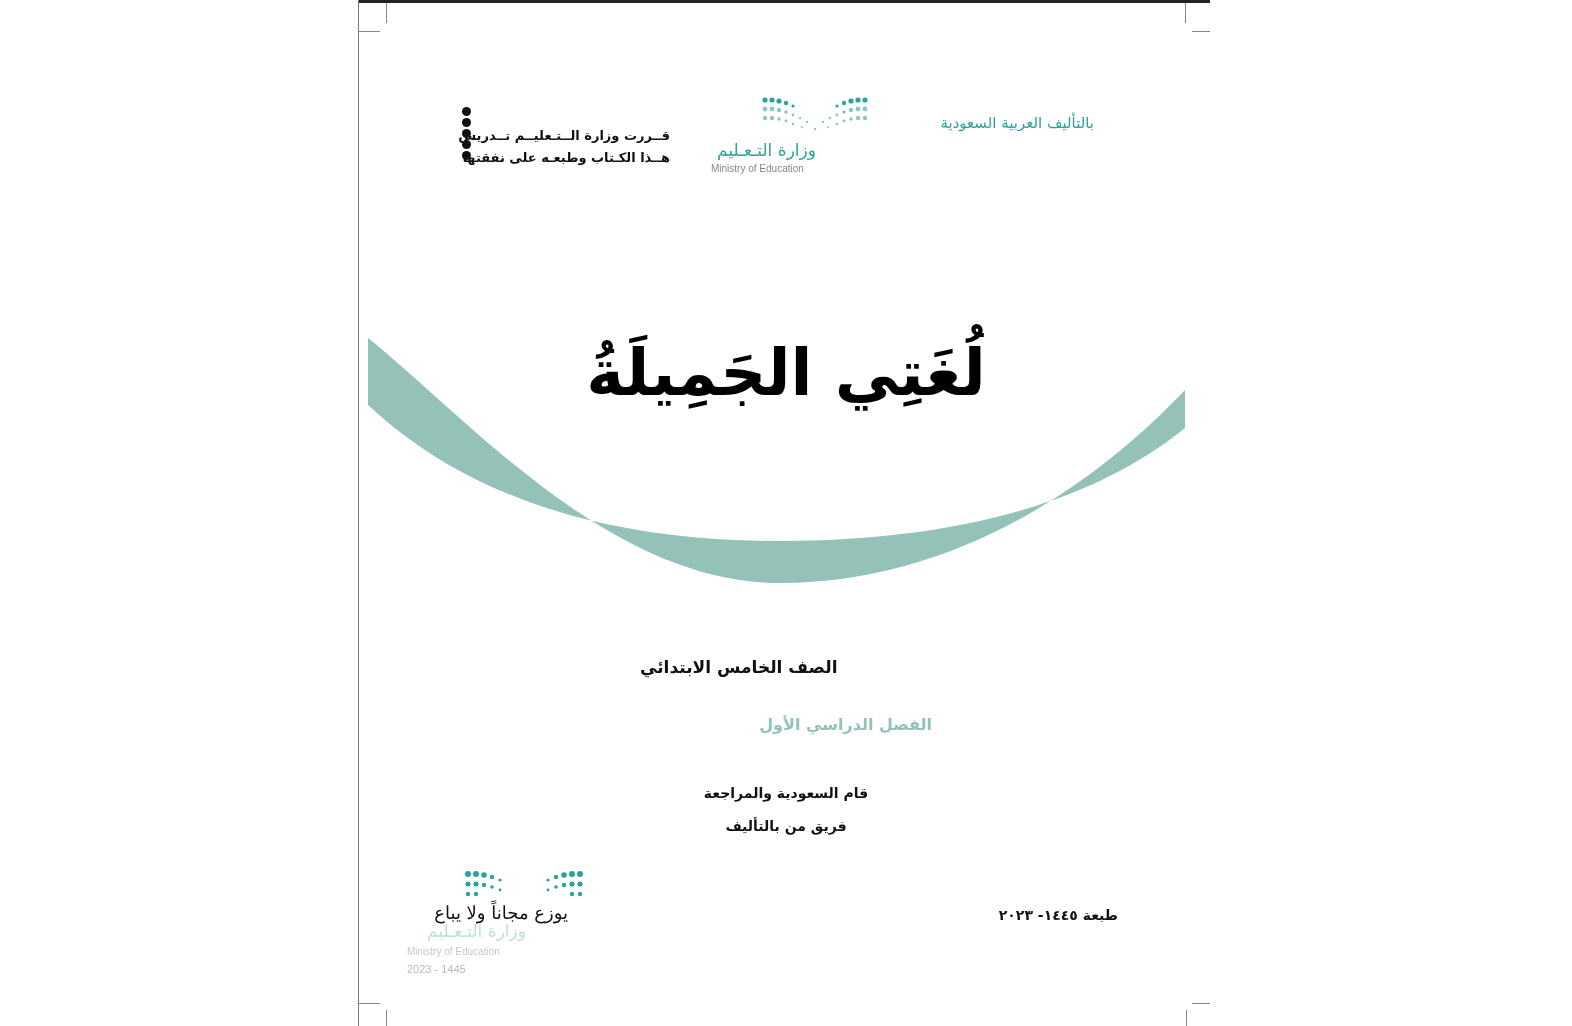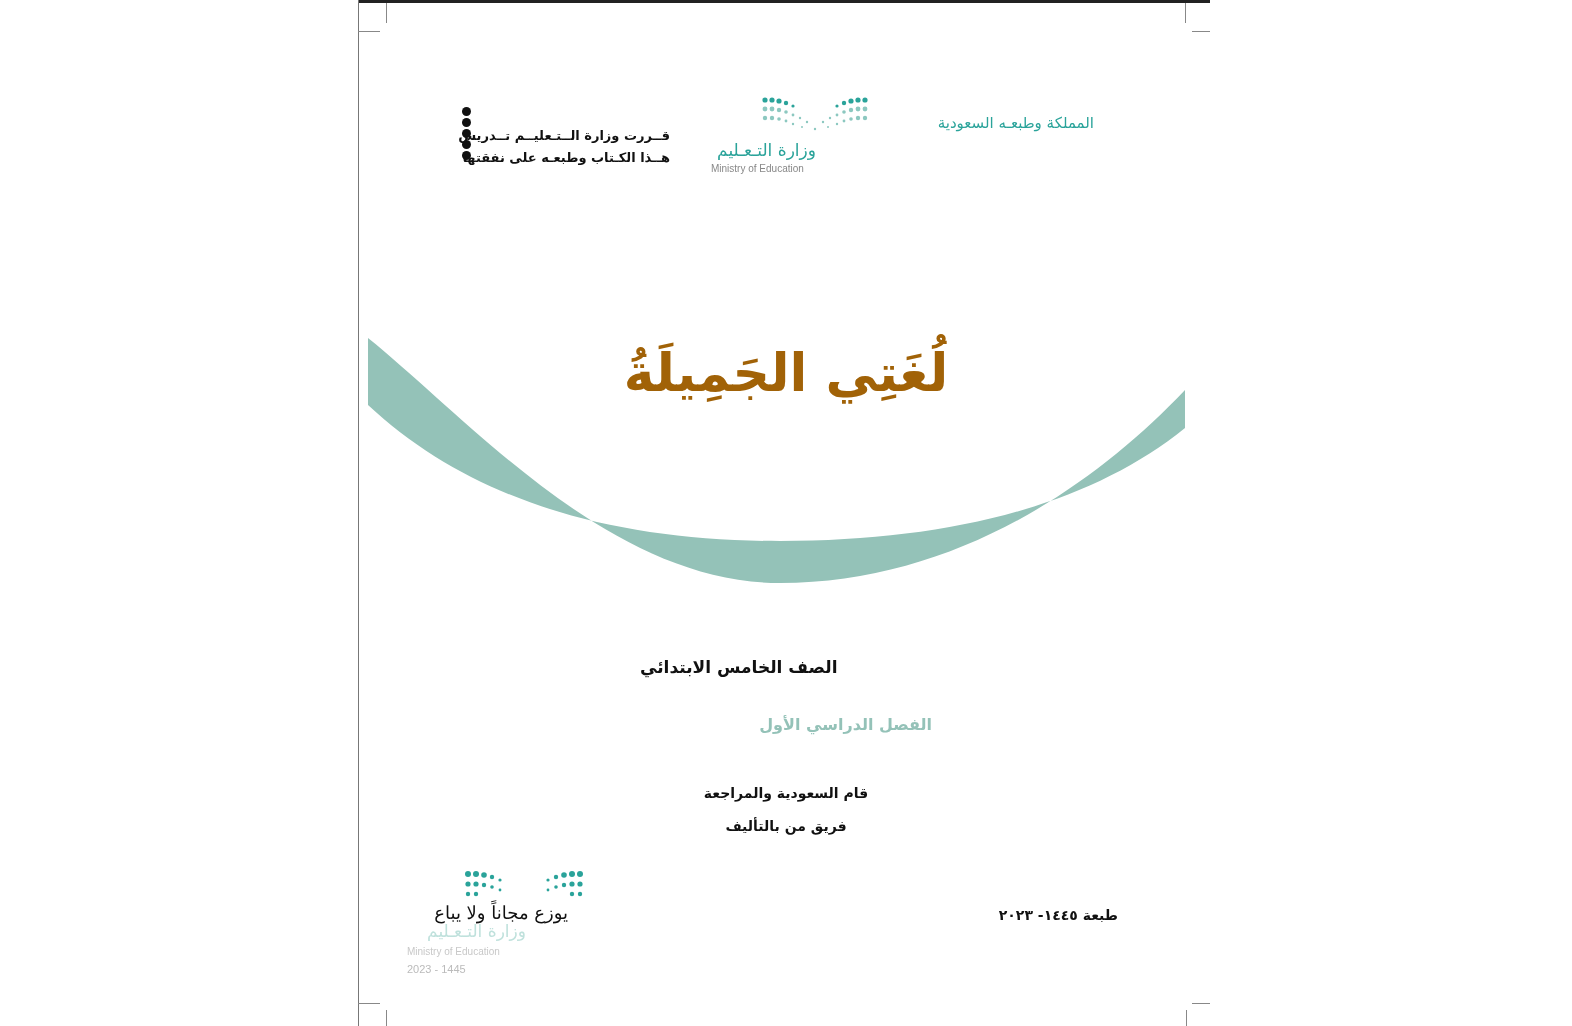--- a/index.html
+++ b/index.html
@@ -9,21 +9,21 @@
   .left-edge { position:absolute; left:358px; top:0; width:1px; height:1026px; background:#777; }
   .crop { position:absolute; background:#888; }
   .abs { position:absolute; }
   .rtl { direction:rtl; unicode-bidi:embed; white-space:nowrap; }
   .approval { font-weight:bold; font-size:13px; color:#111; line-height:22px; text-align:right; }
   .dots-col { position:absolute; left:462px; top:107px; width:10px; }
   .dots-col span { display:block; width:9px; height:9px; border-radius:50%; background:#111; margin-bottom:2px; }
   .moe-ar { font-size:17px; color:#2aa39a; }
   .moe-en { font-size:10px; color:#888; font-family:"Liberation Sans", sans-serif; }
   .ksa { font-size:15px; color:#2aa39a; }
-  .title { font-size:52px; font-weight:bold; color:#a16207; }
+  .title { font-size:64px; font-weight:bold; color:#000000; }
   .grade { font-size:17px; font-weight:bold; color:#111; }
   .semester { font-size:16px; font-weight:bold; color:#94c2b8; }
   .authors { font-size:14px; font-weight:bold; color:#111; }
   .edition { font-size:14px; font-weight:bold; color:#111; }
   .free { font-family:"DejaVu Serif", serif; font-size:18px; color:#111; }
   .stamp-ar { font-size:17px; color:#bfe1dc; }
   .stamp-en { font-size:10px; color:#c8c8c8; font-family:"Liberation Sans", sans-serif; }
   .stamp-year { font-size:11px; color:#bbb; font-family:"Liberation Sans", sans-serif; }
 </style>
 </head>
@@ -95,21 +95,21 @@
         <circle cx="61" cy="26" r="1.2"></circle>
       <circle cx="53" cy="33" r="1.2"></circle>
         <circle cx="40" cy="31" r="1"></circle>
         <circle cx="66" cy="31" r="1"></circle>
     </g>
   </svg>
   <div class="abs rtl moe-ar" style="left:2px;top:46px;width:106px;text-align:right;">وزارة التـعـليم</div>
   <div class="abs moe-en" style="left:3px;top:69px;">Ministry of Education</div>
 </div>
 
-<div class="abs rtl ksa" style="left:918px;top:114px;width:176px;text-align:right;">المملكة وطبعـه السعودية</div>
+<div class="abs rtl ksa" style="left:918px;top:114px;width:176px;text-align:right;">بالتأليف العربية السعودية</div>
 
 <svg class="abs" style="left:0;top:0;" width="1572" height="1026" viewBox="0 0 1572 1026">
   <path d="M368,338 C470,420 610,583 780,583 C950,583 1090,490 1185,390 L1185,428 C1090,505 950,541 780,541 C610,541 470,500 368,405 Z" fill="#94c2b8"></path>
 </svg>
 
 <div class="abs rtl title" style="left:560px;top:318px;width:452px;text-align:center;line-height:110px;">لُغَتِي الجَمِيلَةُ</div>
 
 <div class="abs rtl grade" style="left:640px;top:657px;width:292px;text-align:left;">الصف الخامس الابتدائي</div>
 <div class="abs rtl semester" style="left:640px;top:707px;width:292px;text-align:right;margin-top:8px;">الفصل الدراسي الأول</div>
 

